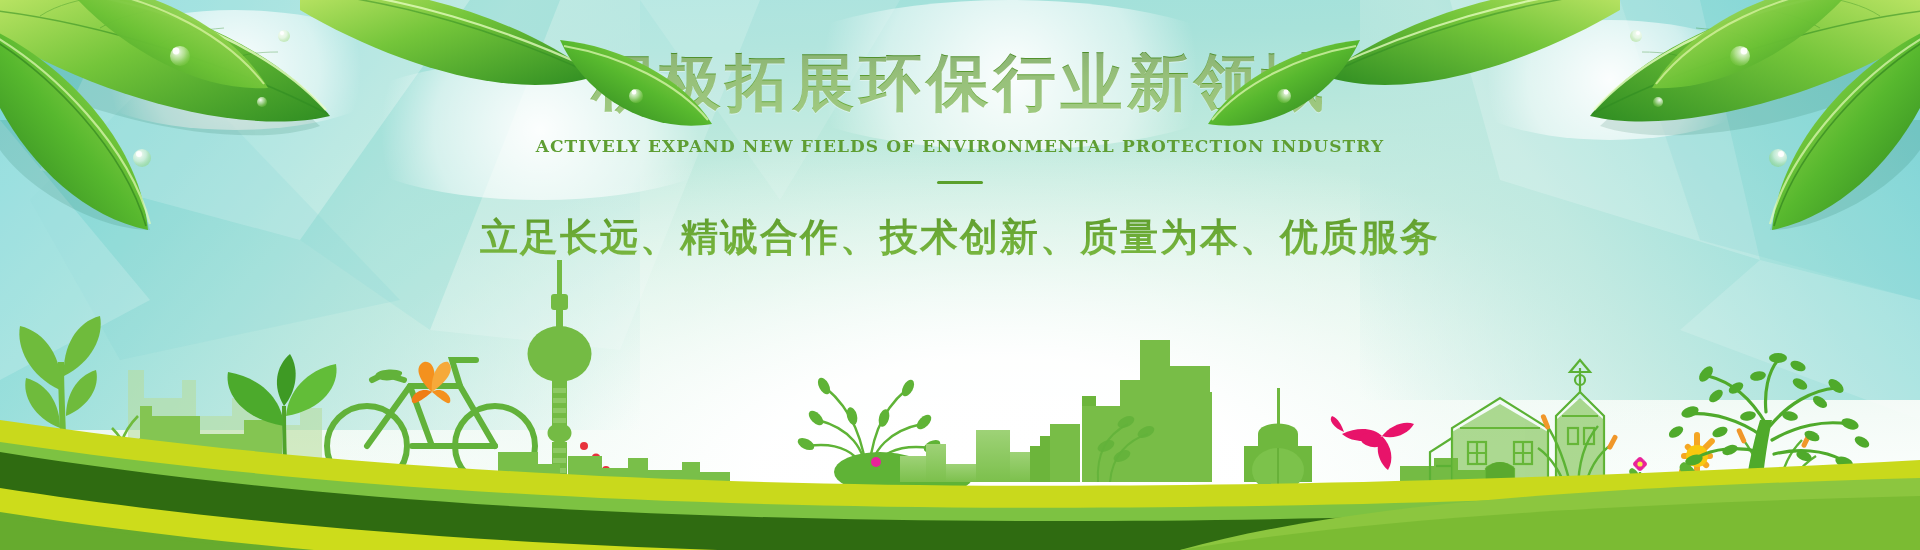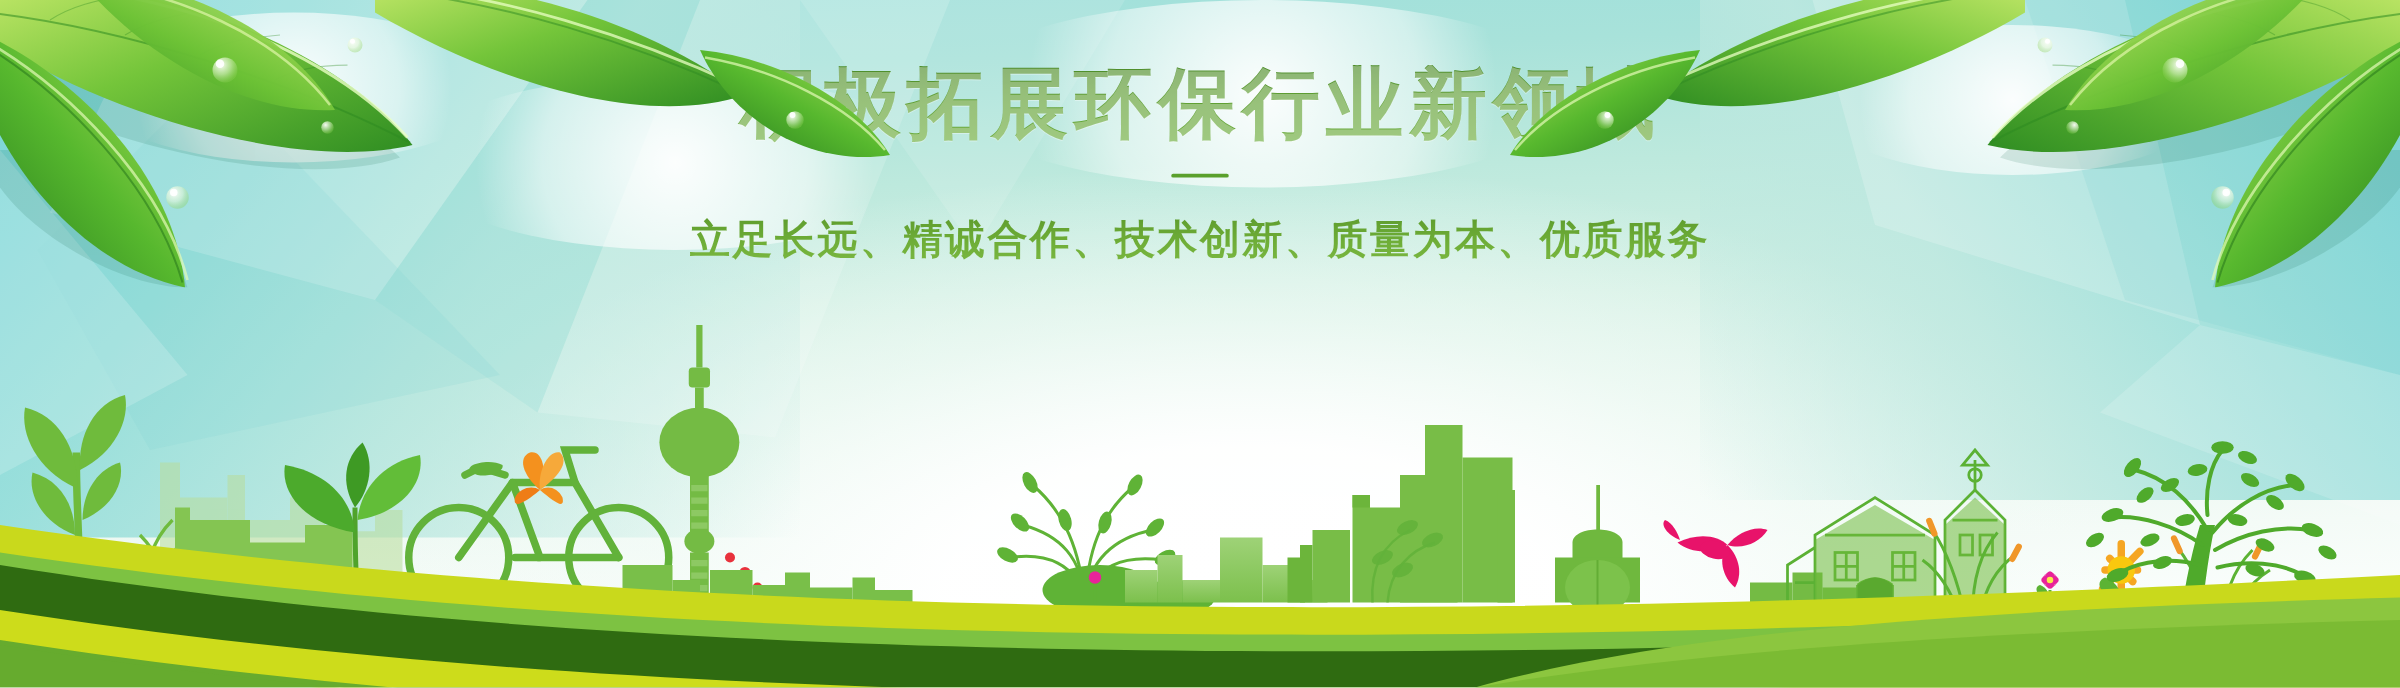--- a/index.html
+++ b/index.html
@@ -41,21 +41,21 @@
   .title-en{
     margin-top:22px;
     font-family:"DejaVu Serif","Liberation Serif",serif;
     font-weight:700;font-size:17px;letter-spacing:1.1px;color:#5f9e33;
   }
   .rule-wrap{margin-top:25px;display:flex;justify-content:center;}
   .rule{width:46px;height:3px;background:#5aa02c;border-radius:2px;}
   .tagline{
     margin-top:28px;
     font-family:"DejaVu Serif","Liberation Serif",serif;
-    font-weight:700;font-size:32px;letter-spacing:2px;color:#6aa832;
+    font-weight:700;font-size:38px;letter-spacing:2px;color:#6aa832;
     background:linear-gradient(180deg,#5c9a2c 0%,#6fae38 55%,#7cb943 100%);
     -webkit-background-clip:text;background-clip:text;-webkit-text-fill-color:transparent;
   }
 
   
   .scene{position:absolute;left:0;bottom:0;width:1920px;height:330px;z-index:20;}
   .svgfull{position:absolute;left:0;top:0;width:1920px;height:330px;}
   .leaves{position:absolute;left:0;top:0;width:1920px;height:230px;z-index:60;pointer-events:none;}
   .leaves svg{display:block;}
 </style>
@@ -81,20 +81,21 @@
       <polygon points="640,0 900,0 780,200" fill="#ffffff" opacity=".12"></polygon>
     </svg>
     <div class="cloud" style="left:70px;top:10px;width:330px;height:120px;"></div>
     <div class="cloud" style="left:330px;top:60px;width:420px;height:140px;"></div>
     <div class="cloud" style="left:1450px;top:20px;width:320px;height:120px;"></div>
     <div class="cloud" style="left:760px;top:0px;width:500px;height:150px;"></div>
   </div>
 
   <div class="copy">
     <div class="title-cn">积极拓展环保行业新领域</div>
+    <div class="title-en">ACTIVELY EXPAND NEW FIELDS OF ENVIRONMENTAL PROTECTION INDUSTRY</div>
     <div class="rule-wrap">
       <div class="rule"></div>
     </div>
     <div class="tagline">立足长远、精诚合作、技术创新、质量为本、优质服务</div>
   </div>
 
   <div class="scene">
     <svg class="svgfull" viewBox="0 0 1920 330" preserveAspectRatio="none">
       <defs>
         <linearGradient id="gTreeTall" x1="0" y1="0" x2="0" y2="1">

